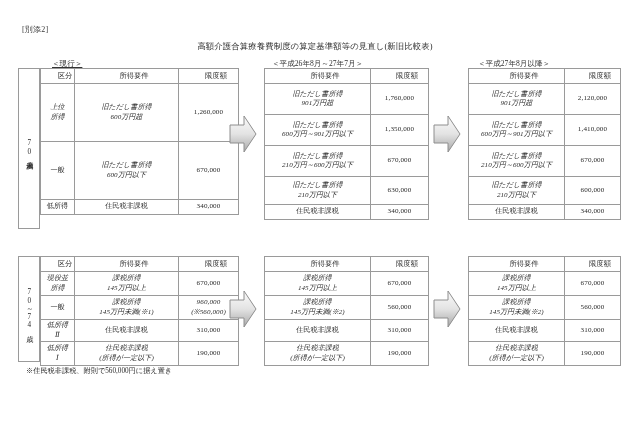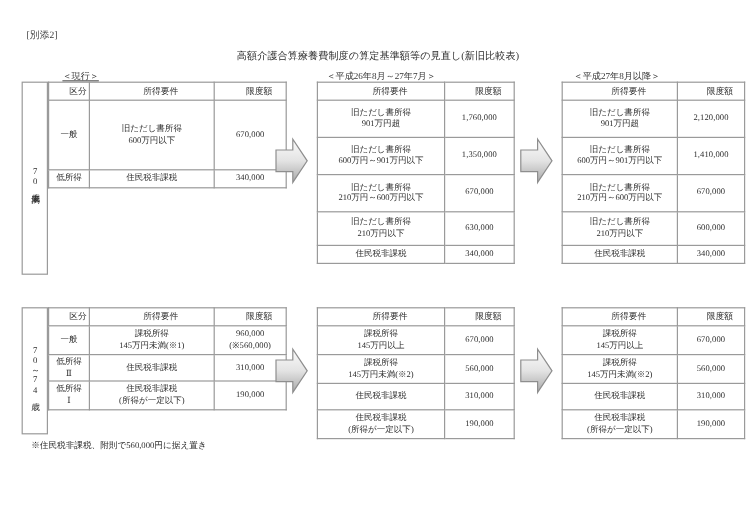--- a/index.html
+++ b/index.html
@@ -65,21 +65,21 @@
     line-height: 1.28;
     padding: 0 1px;
     color: #2b2b2b;
   }
   table.grid th {
     font-size: 7.3px;
     height: 14px;
     padding-left: 16px;
   }
   td.amount { font-size: 7.1px; letter-spacing: 0.1px; }
-  .cellline { display: block; }
+  .cellline { display: block; font-style: italic; }
 
   
   #tbl-u-current { left: 40px;  top: 68px;  width: 198px; }
   #tbl-u-mid     { left: 264px; top: 68px;  width: 164px; }
   #tbl-u-new     { left: 468px; top: 68px;  width: 152px; }
 
   
   #tbl-l-current { left: 40px;  top: 256px; width: 198px; }
   #tbl-l-mid     { left: 264px; top: 256px; width: 164px; }
   #tbl-l-new     { left: 468px; top: 256px; width: 152px; }
@@ -148,20 +148,31 @@
   <colgroup>
       <col style="width:34px">
       <col style="width:104px">
       <col style="width:60px">
     </colgroup>
   <tbody>
     <tr>
       <th>区分</th>
       <th>所得要件</th>
       <th>限度額</th>
+    </tr>
+    <tr style="height:58px">
+      <td>
+        <span class="cellline">上位</span>
+        <span class="cellline">所得</span>
+      </td>
+      <td>
+        <span class="cellline">旧ただし書所得</span>
+        <span class="cellline">600万円超</span>
+      </td>
+      <td class="amount">1,260,000</td>
     </tr>
     <tr style="height:58px">
       <td>一般</td>
       <td>
         <span class="cellline">旧ただし書所得</span>
         <span class="cellline">600万円以下</span>
       </td>
       <td class="amount">670,000</td>
     </tr>
     <tr style="height:15px">
@@ -287,20 +298,31 @@
       <col style="width:104px">
       <col style="width:60px">
     </colgroup>
   <tbody>
     <tr>
       <th>区分</th>
       <th>所得要件</th>
       <th>限度額</th>
     </tr>
     <tr style="height:24px">
+      <td>
+        <span class="cellline">現役並</span>
+        <span class="cellline">所得</span>
+      </td>
+      <td>
+        <span class="cellline">課税所得</span>
+        <span class="cellline">145万円以上</span>
+      </td>
+      <td class="amount">670,000</td>
+    </tr>
+    <tr style="height:24px">
       <td>一般</td>
       <td>
         <span class="cellline">課税所得</span>
         <span class="cellline">145万円未満(※1)</span>
       </td>
       <td class="amount">
         <span class="cellline">960,000</span>
         <span class="cellline">(※560,000)</span>
       </td>
     </tr>

